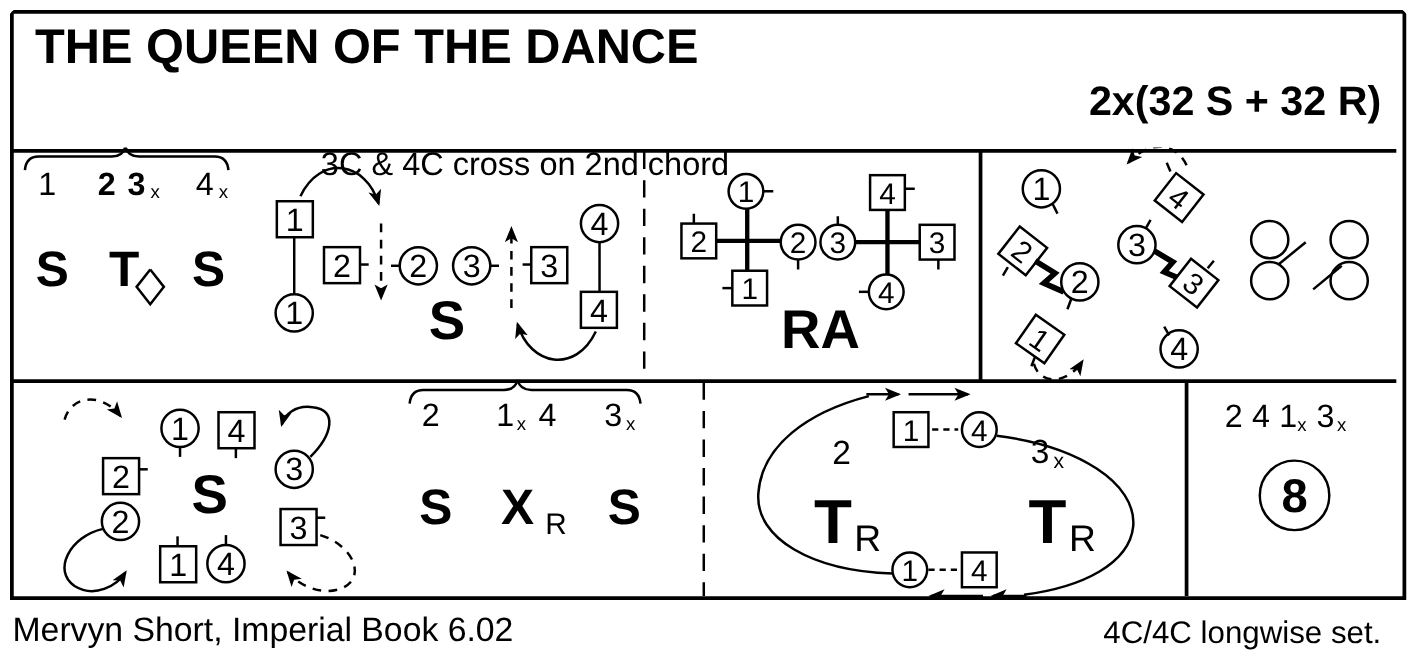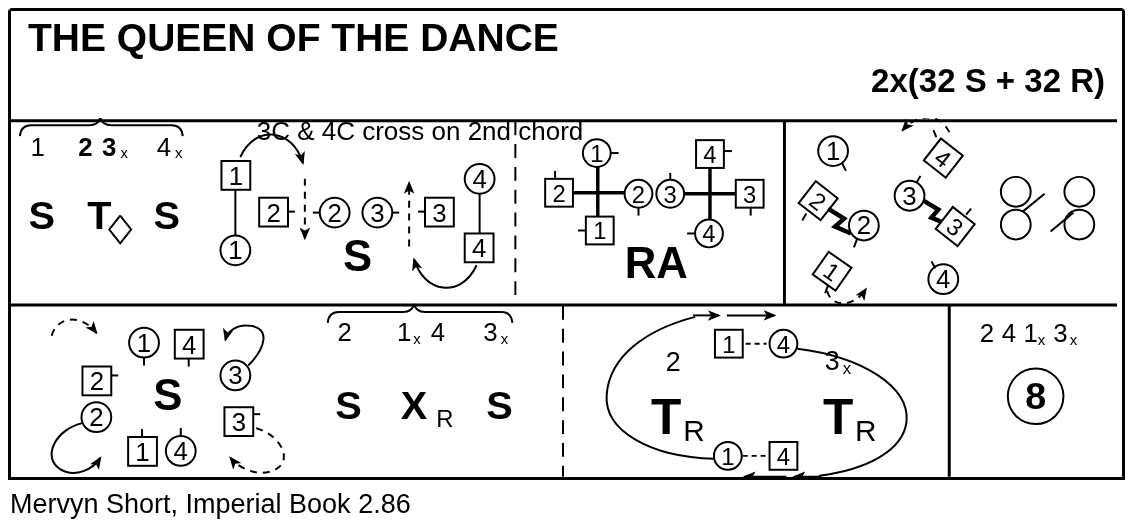--- a/index.html
+++ b/index.html
@@ -330,15 +330,16 @@
       <text class="sub" x="1049" y="345">x</text>
       <text class="bar" x="1068" y="342">3</text>
       <text class="sub" x="1081" y="345">x</text>
       <g>
         <circle cx="1043" cy="397" r="28"></circle>
         <text class="eight" x="1043" y="410">8</text>
       </g>
     </g>
   </svg>
 
-  <div class="abs credit">Mervyn Short, Imperial Book 2.86</div>
+  <div class="abs credit">Mervyn Short, Imperial Book 6.02</div>
+  <div class="abs setinfo">4C/4C longwise set.</div>
 
 </div>
 
 </body></html>

